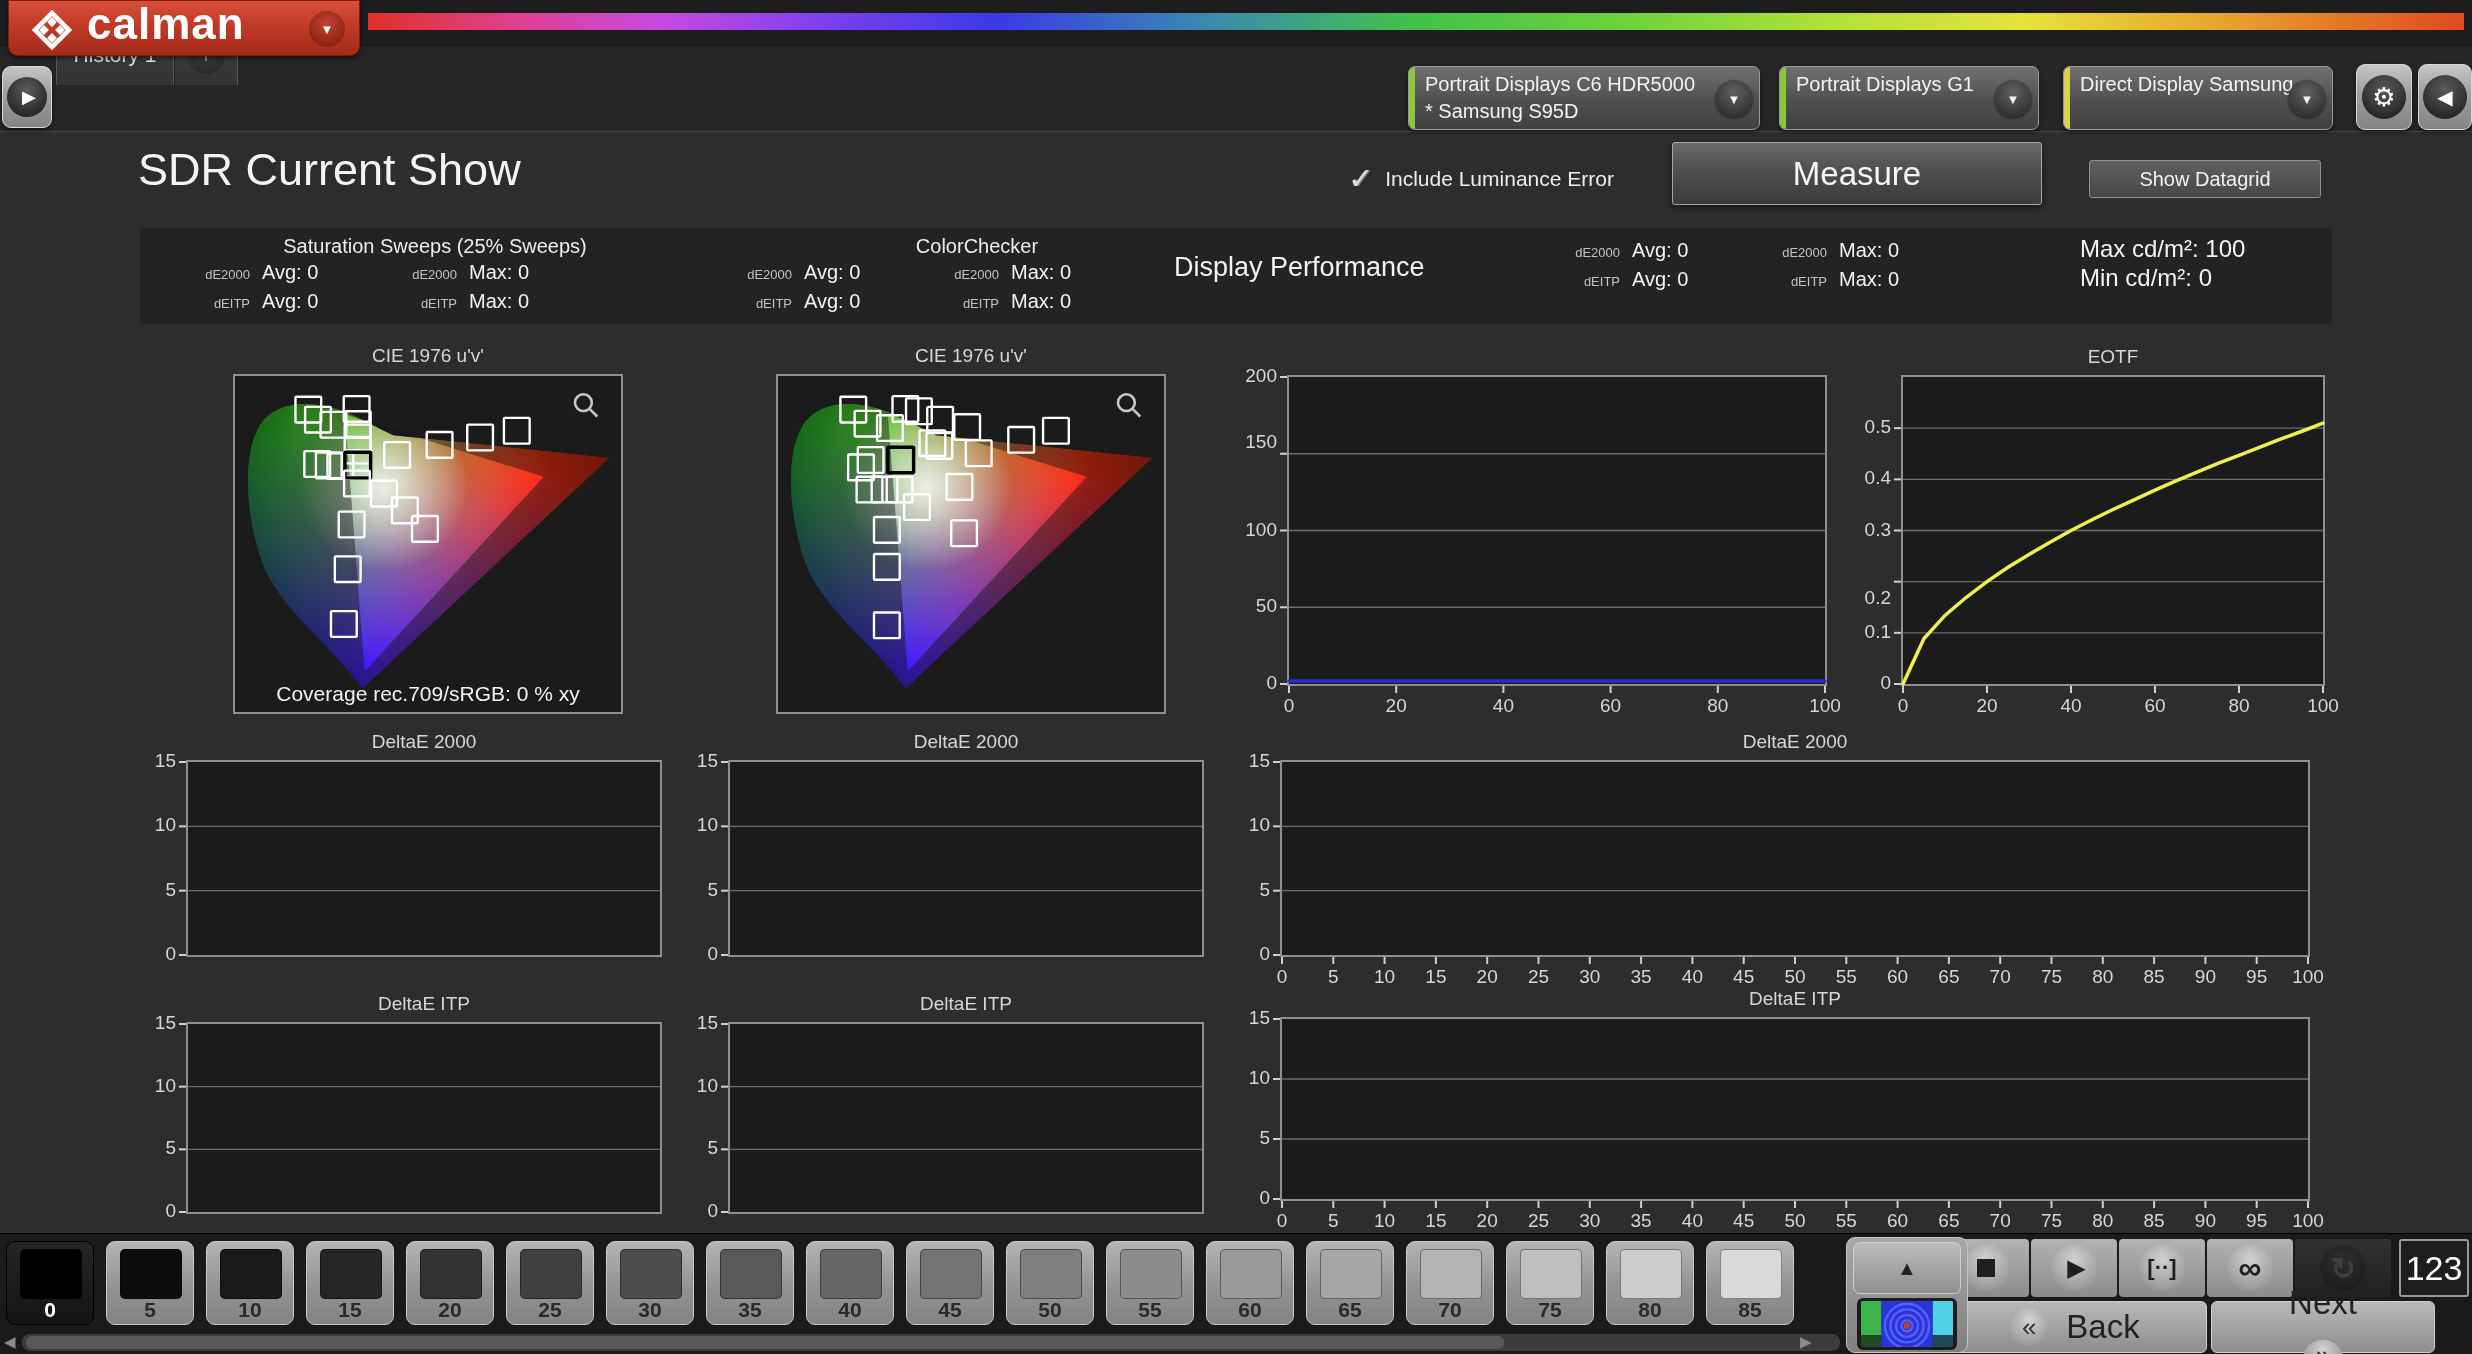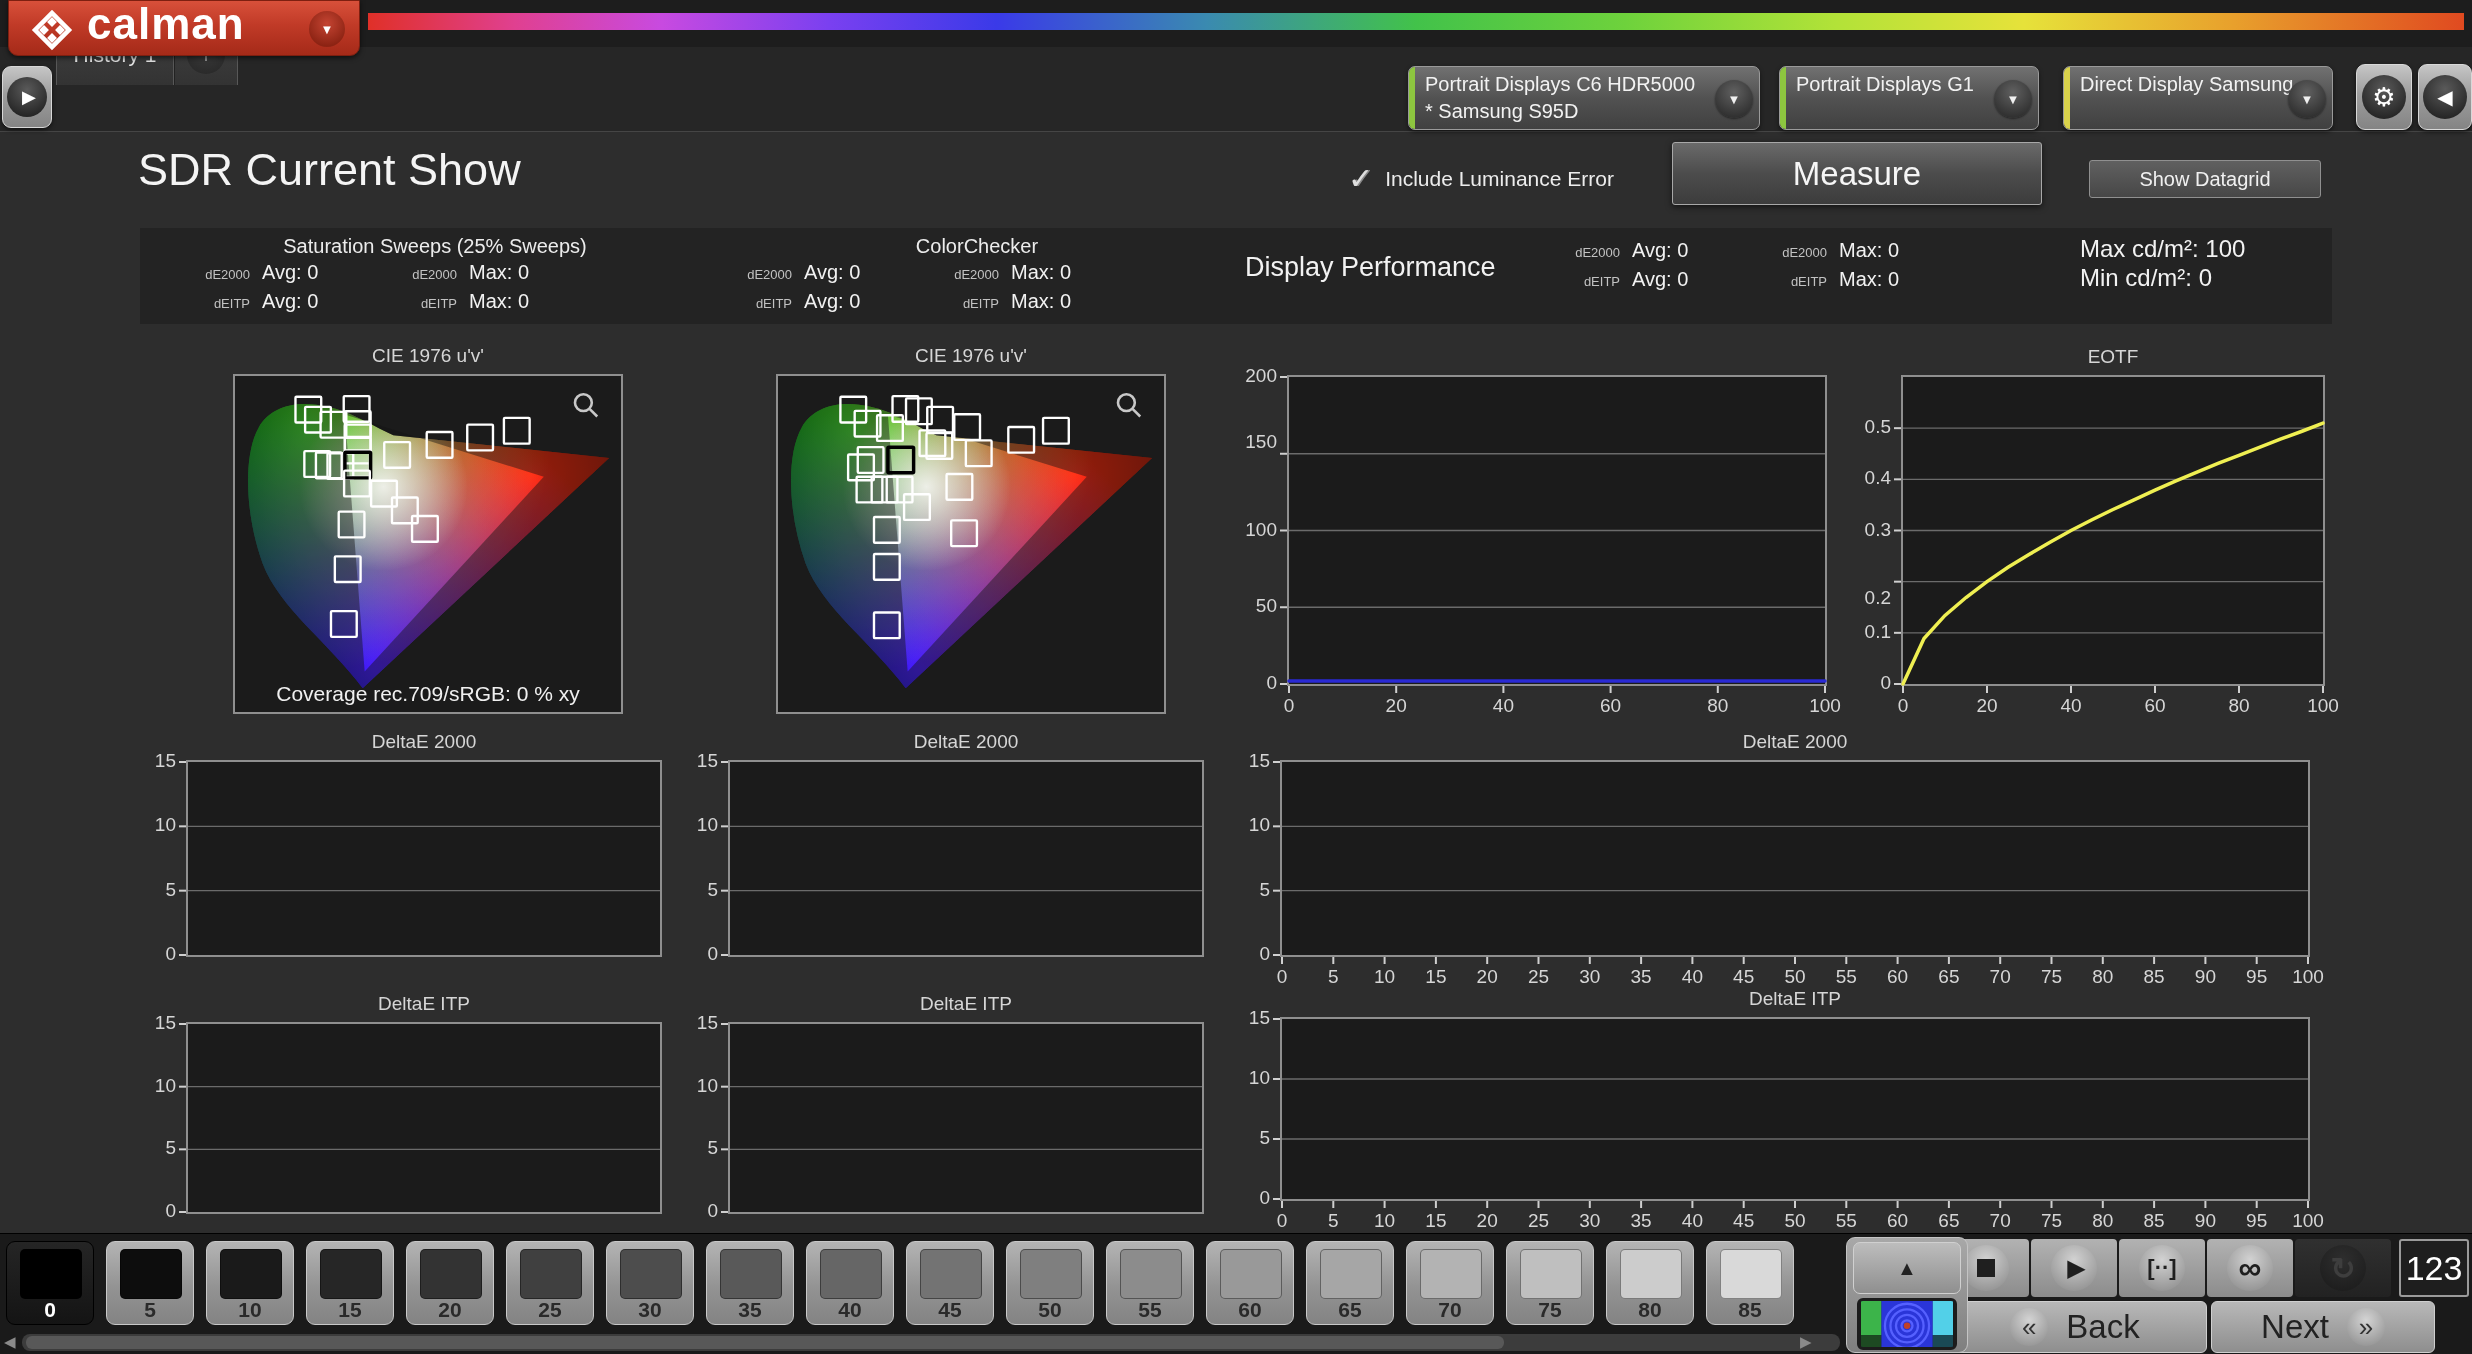--- a/index.html
+++ b/index.html
@@ -56,21 +56,21 @@
     color:#f0f0f0; font-size:20px; display:flex; align-items:center; justify-content:center; cursor:pointer; }
 
   
   .stats-strip { position:absolute; left:140px; top:228px; width:2192px; height:96px; background:#232323; }
   .stat-group { position:absolute; top:7px; }
   .stat-title { text-align:center; font-size:20px; color:#ececec; height:26px; }
   .stat-row { display:flex; height:29px; align-items:baseline; }
   .stat-metric { width:72px; text-align:right; padding-right:12px; font-size:13px; color:#c2c2c2; }
   .stat-val { width:135px; font-size:20px; color:#f2f2f2; }
   .stat-cd { width:250px; font-size:24px; color:#f2f2f2; padding-left:34px; }
-  .disp-perf { position:absolute; left:1245px; top:252px; font-size:27px; color:#f2f2f2;text-align:right; }
+  .disp-perf { position:absolute; left:1174px; top:252px; font-size:27px; color:#f2f2f2;text-align:right; }
 
   
   .chart { position:absolute; background:#1b1b1b; border:2px solid #8f8f8f; }
   .chart svg { position:absolute; left:0; top:0; overflow:visible; }
   .chart-title { position:absolute; top:-31px; left:-60px; right:-60px; text-align:center; font-size:19px; color:#d6d6d6; }
   .ylab { position:absolute; left:-68px; width:56px; text-align:right; font-size:19px; color:#d6d6d6; }
   .xlab { position:absolute; transform:translateX(-50%); font-size:19px; color:#d6d6d6; white-space:nowrap; }
   .cie-annot { position:absolute; left:0; right:0; bottom:6px; text-align:center; font-size:21px; color:#f0f0f0; }
 
   
@@ -697,21 +697,21 @@
     </div>
     <div class="tr-btn disabled" style="left:2295px; width:96px;">
       <span class="tr-circ" style="font-size:30px;font-weight:700;">↻</span>
     </div>
     <div class="counter">123</div>
 
     <div class="nav-btn" style="left:1943px; width:264px;">
       <span class="nav-circ">«</span>
       <span>Back</span>
     </div>
-    <div class="nav-btn" style="left:2211px; width:224px;">
+    <div class="nav-btn" style="left:2211px; width:224px;flex-direction:column;">
       <span>Next</span>
       <span class="nav-circ">»</span>
     </div>
 
     <span class="sb-arrow" style="left:4px;">◀</span>
     <div class="sb-track">
       <div class="sb-thumb"></div>
     </div>
     <span class="sb-arrow" style="left:1800px;">▶</span>
   </div>

